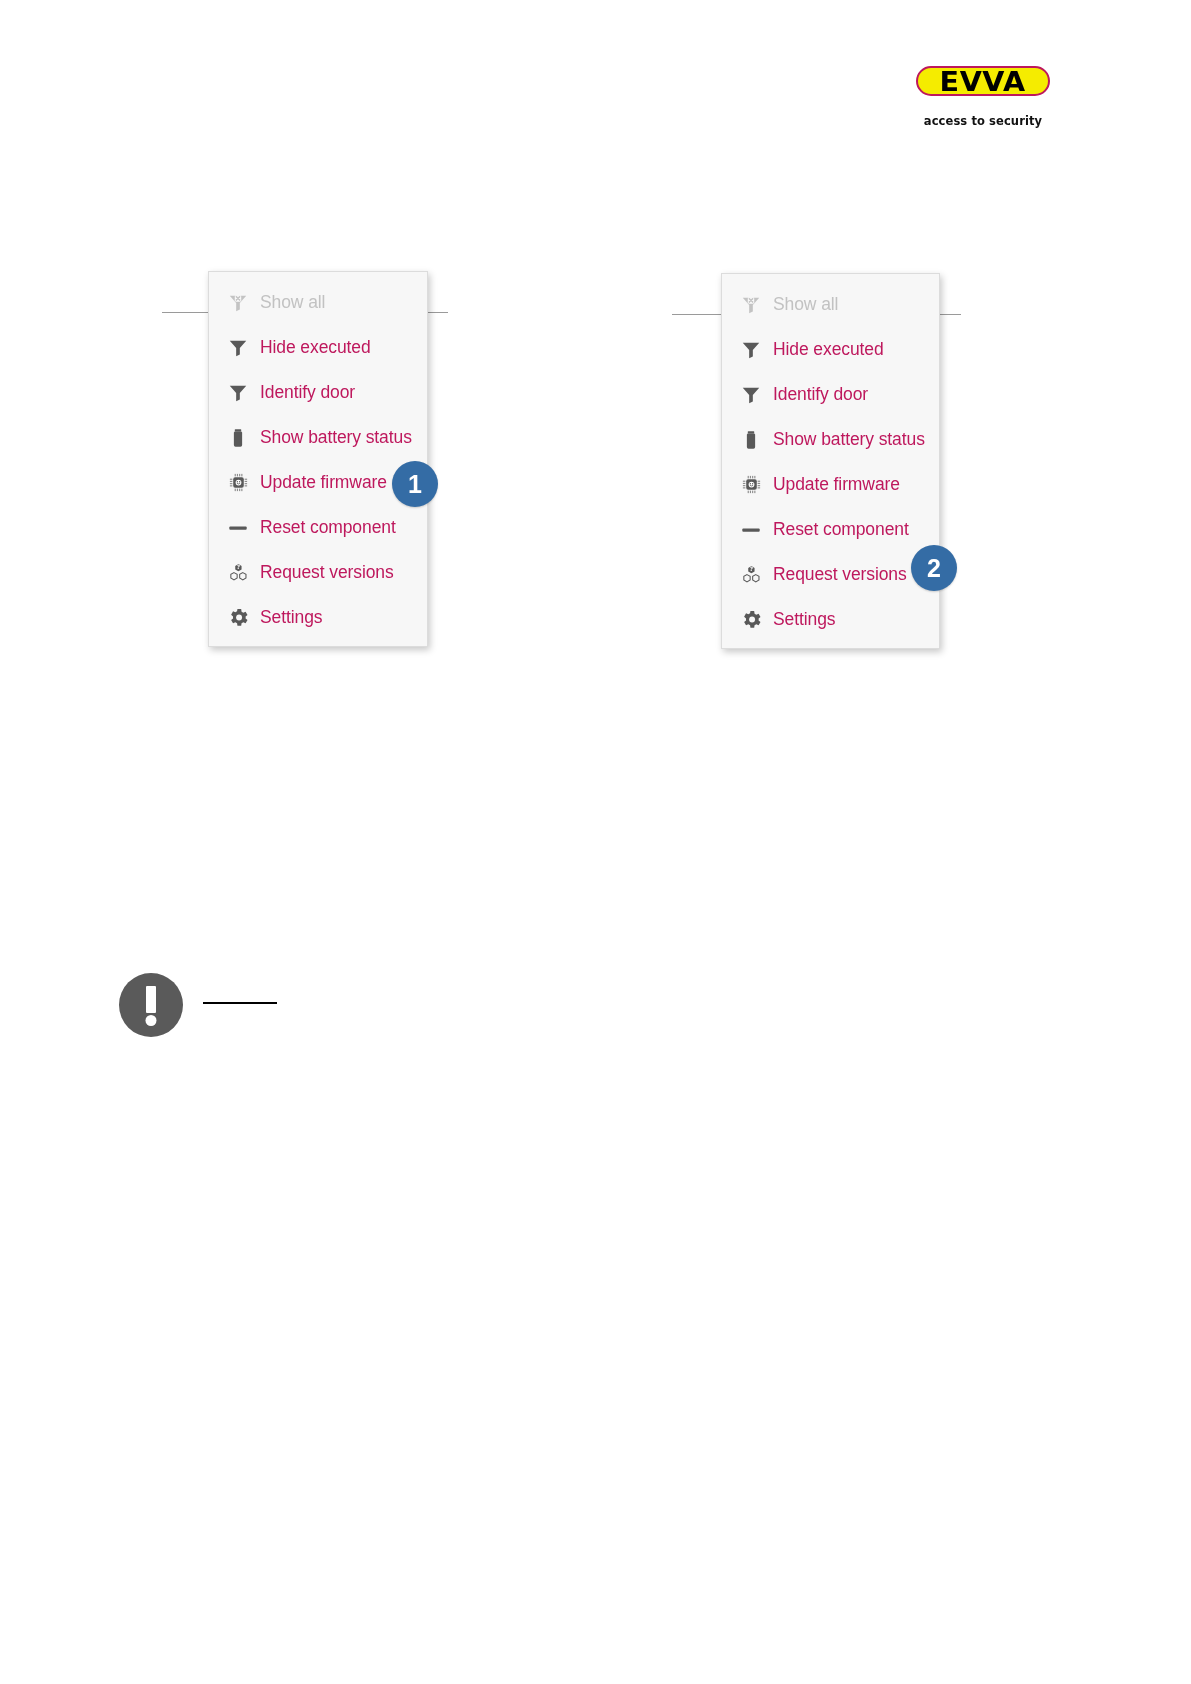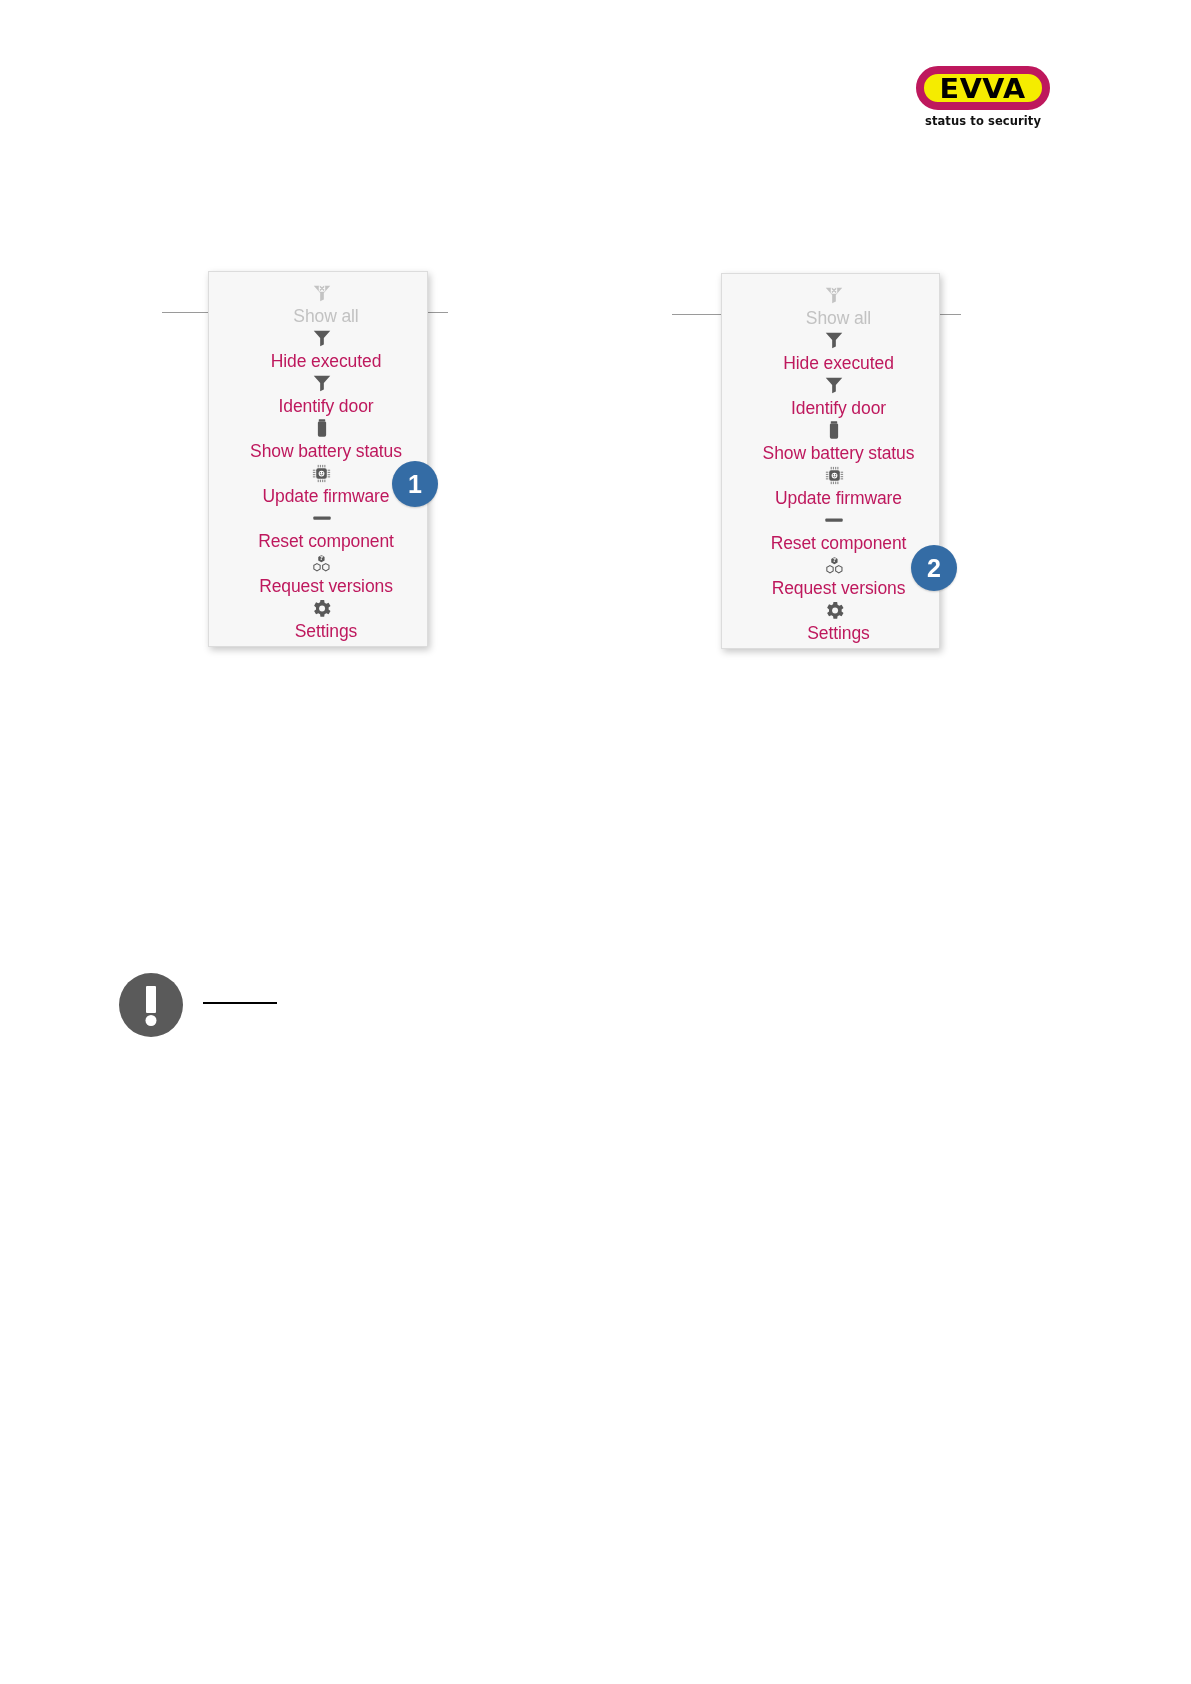--- a/index.html
+++ b/index.html
@@ -21,24 +21,24 @@
     left: 916px;
     top: 66px;
     width: 140px;
     height: 70px;
   }
   .logo-pill {
     position: absolute;
     left: 0;
     top: 0;
     width: 134px;
-    height: 44px;
+    height: 30px;
     box-sizing: border-box;
     background: #f5ec00;
-    border: 8px solid #be185d;
+    border: 2px solid #be185d;
     border-radius: 23px / 23px;
     display: flex;
     align-items: center;
     justify-content: center;
   }
   .logo-text {
     font-family: "DejaVu Sans", sans-serif;
     font-weight: bold;
     font-size: 27px;
     letter-spacing: 0.5px;
@@ -81,21 +81,20 @@
   .menu.left  { left: 208px; top: 271px; width: 220px; }
   .menu.right { left: 721px; top: 273px; width: 219px; }
 
   .menu-item {
     display: flex;
     align-items: center;
     height: 45px;
     padding-left: 16px;
     box-sizing: border-box;
     cursor: default;
-    flex-direction: column;
   }
   .menu-item .mi-icon {
     width: 26px;
     height: 26px;
     flex: 0 0 26px;
     display: flex;
     align-items: center;
     justify-content: center;
     margin-right: 9px;
   }
@@ -168,21 +167,21 @@
     background: #000000;
   }
 </style>
 </head>
 <body>
 
 <div class="logo-wrap">
   <div class="logo-pill">
     <span class="logo-text">EVVA</span>
   </div>
-  <div class="logo-tagline">status to security</div>
+  <div class="logo-tagline">access to security</div>
 </div>
 
 <div class="toolbar-strip left"></div>
 <div class="toolbar-strip right"></div>
 
 <div class="menu left">
 
   <div class="menu-item disabled">
     <span class="mi-icon">
       <svg width="22" height="22" viewBox="0 0 24 24">

